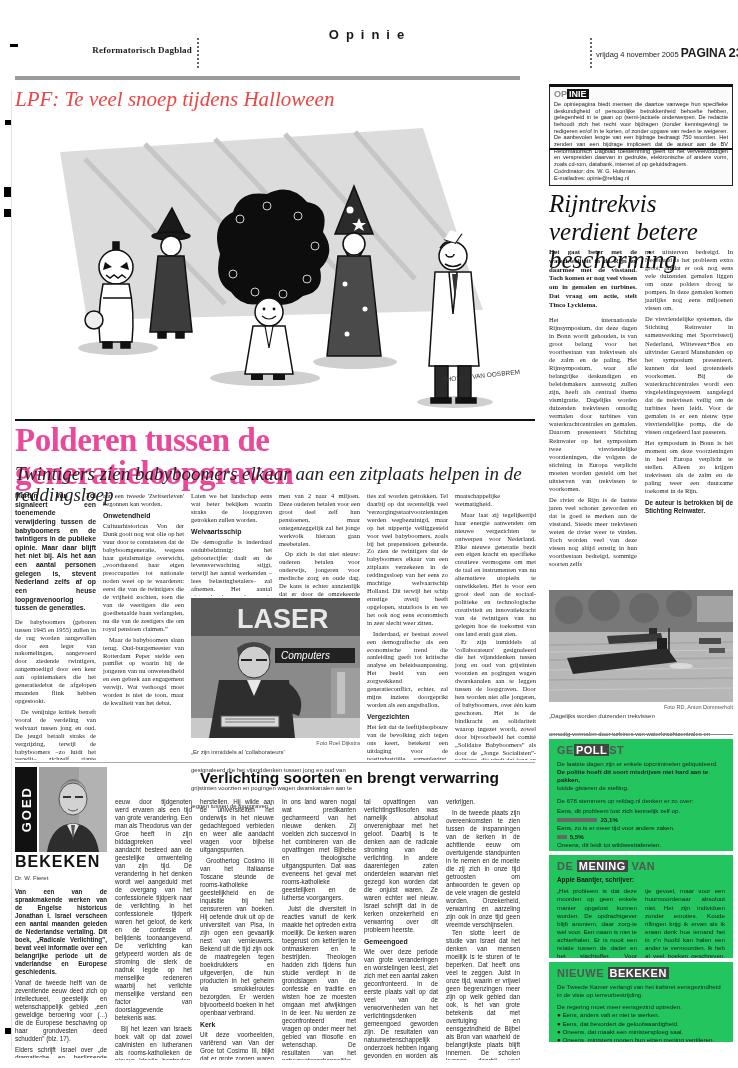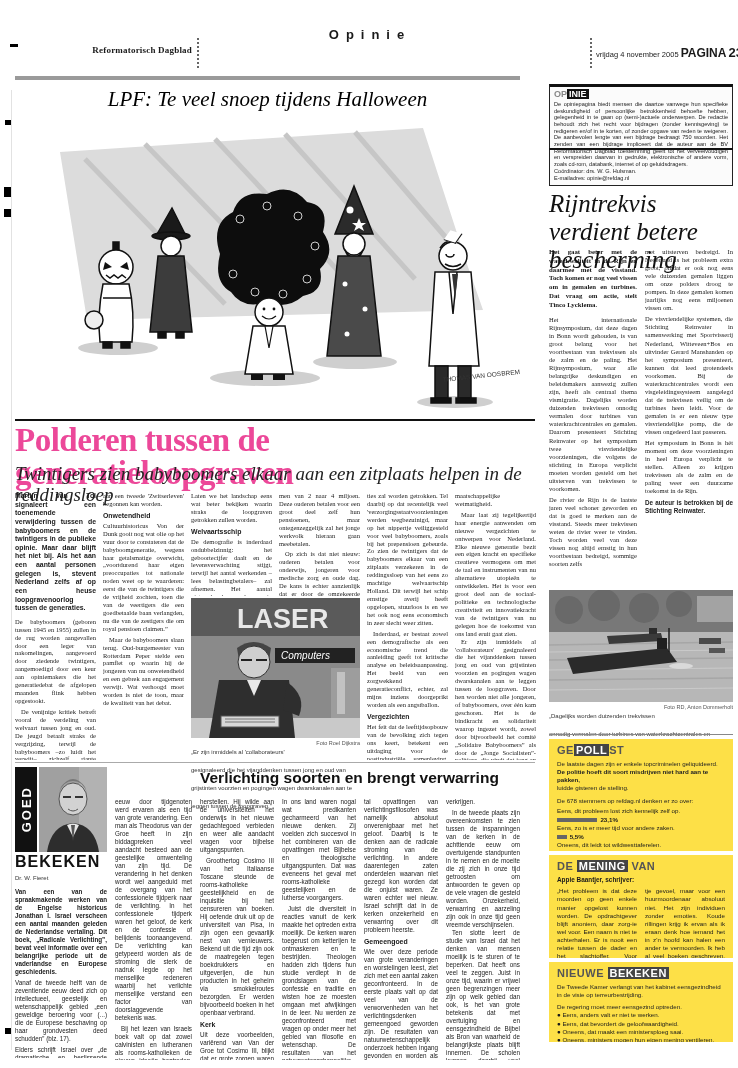--- a/index.html
+++ b/index.html
@@ -16,21 +16,21 @@
   .hdr-section{left:200px;top:28px;width:340px;text-align:center;font:bold 13px/1 "Liberation Sans",sans-serif;letter-spacing:7px;}
   .hdr-right{left:596px;top:46px;width:130px;font:7.5px/1 "Liberation Sans",sans-serif;white-space:nowrap;}
   .hdr-right b{font-size:12px;}
   .hdr-right .pgnum{font:bold 13px/1 "Liberation Sans",sans-serif;}
 
   
   .rule{background:#111;}
   .mark{background:#000;}
 
   
-  .cartoon-title{left:15px;top:88px;width:505px;text-align:center;font:italic 21px/1.1 "Liberation Serif",serif;color:#000000;}
+  .cartoon-title{left:15px;top:88px;width:505px;text-align:left;font:italic 21px/1.1 "Liberation Serif",serif;color:#ef4444;}
   .bubble{left:393px;top:118px;width:132px;height:120px;border:1.5px solid #111;border-radius:50%;background:#fff;
           display:flex;align-items:center;justify-content:center;text-align:center;padding:8px 12px;box-sizing:border-box;
           font:6.4px/1.5 "DejaVu Sans",sans-serif;letter-spacing:.2px;z-index:3;}
   .bubble-tail{left:447px;top:231px;width:11px;height:11px;background:#fff;border-left:1.5px solid #111;border-bottom:1.5px solid #111;
                transform:rotate(-55deg) skewX(18deg);z-index:2;}
 
   
   .headline{left:15px;top:424px;width:525px;font:bold 33px/1 "Liberation Serif",serif;letter-spacing:-.5px;color:#ec4899;}
   .subtitle{left:15px;top:464px;width:525px;font:italic 19px/1.1 "Liberation Serif",serif;color:#222;}
   .m-col{font:6.5px/1.22 "Liberation Serif",serif;}
@@ -48,21 +48,21 @@
   .opinie-label{font:bold 9px/1.2 "Liberation Sans",sans-serif;color:#888;margin-bottom:1px;}
   .opinie-label .inv{background:#111;color:#fff;padding:0 2px;}
   .opinie-body{font:5.6px/1.2 "Liberation Sans",sans-serif;color:#222;text-align:justify;}
   .opinie-line{font:5.6px/1.25 "Liberation Sans",sans-serif;color:#222;}
   .rijn-headline{left:549px;top:153px;width:184px;font:italic 25px/1.12 "Liberation Serif",serif;color:#111;margin-top:37px;}
   .r-col{font:6.5px/1.24 "Liberation Serif",serif;}
   .r-col p{margin:0 0 3px 0;}
   .rijn-intro{font:bold 6.8px/1.3 "Liberation Serif",serif;margin-bottom:6px;}
 
   
-  .panel{left:549px;width:184px;background:#fde047;box-sizing:border-box;padding:5px 8px;}
+  .panel{left:549px;width:184px;background:#22c55e;box-sizing:border-box;padding:5px 8px;}
   .panel-h{font:bold 11px/1.1 "Liberation Sans",sans-serif;color:#555;letter-spacing:.5px;margin-bottom:4px;}
   .panel-h .inv{background:#444;color:#fff;padding:0 2px;}
   .panel-txt{font:6.2px/1.3 "Liberation Sans",sans-serif;color:#222;}
   .panel-txt b{font-weight:bold;}
   .poll-opt{margin-top:2px;}
   .poll-label{font:6.2px/1.25 "Liberation Sans",sans-serif;}
   .poll-row{height:6px;line-height:6px;margin:1px 0 2px 0;}
   .poll-bar{display:inline-block;height:4px;background:#666;vertical-align:middle;margin-right:3px;}
   .poll-pct{font:bold 6.2px/1 "Liberation Sans",sans-serif;vertical-align:middle;}
   .mening-author{font:bold 6.4px/1.3 "Liberation Sans",sans-serif;margin-bottom:3px;}

